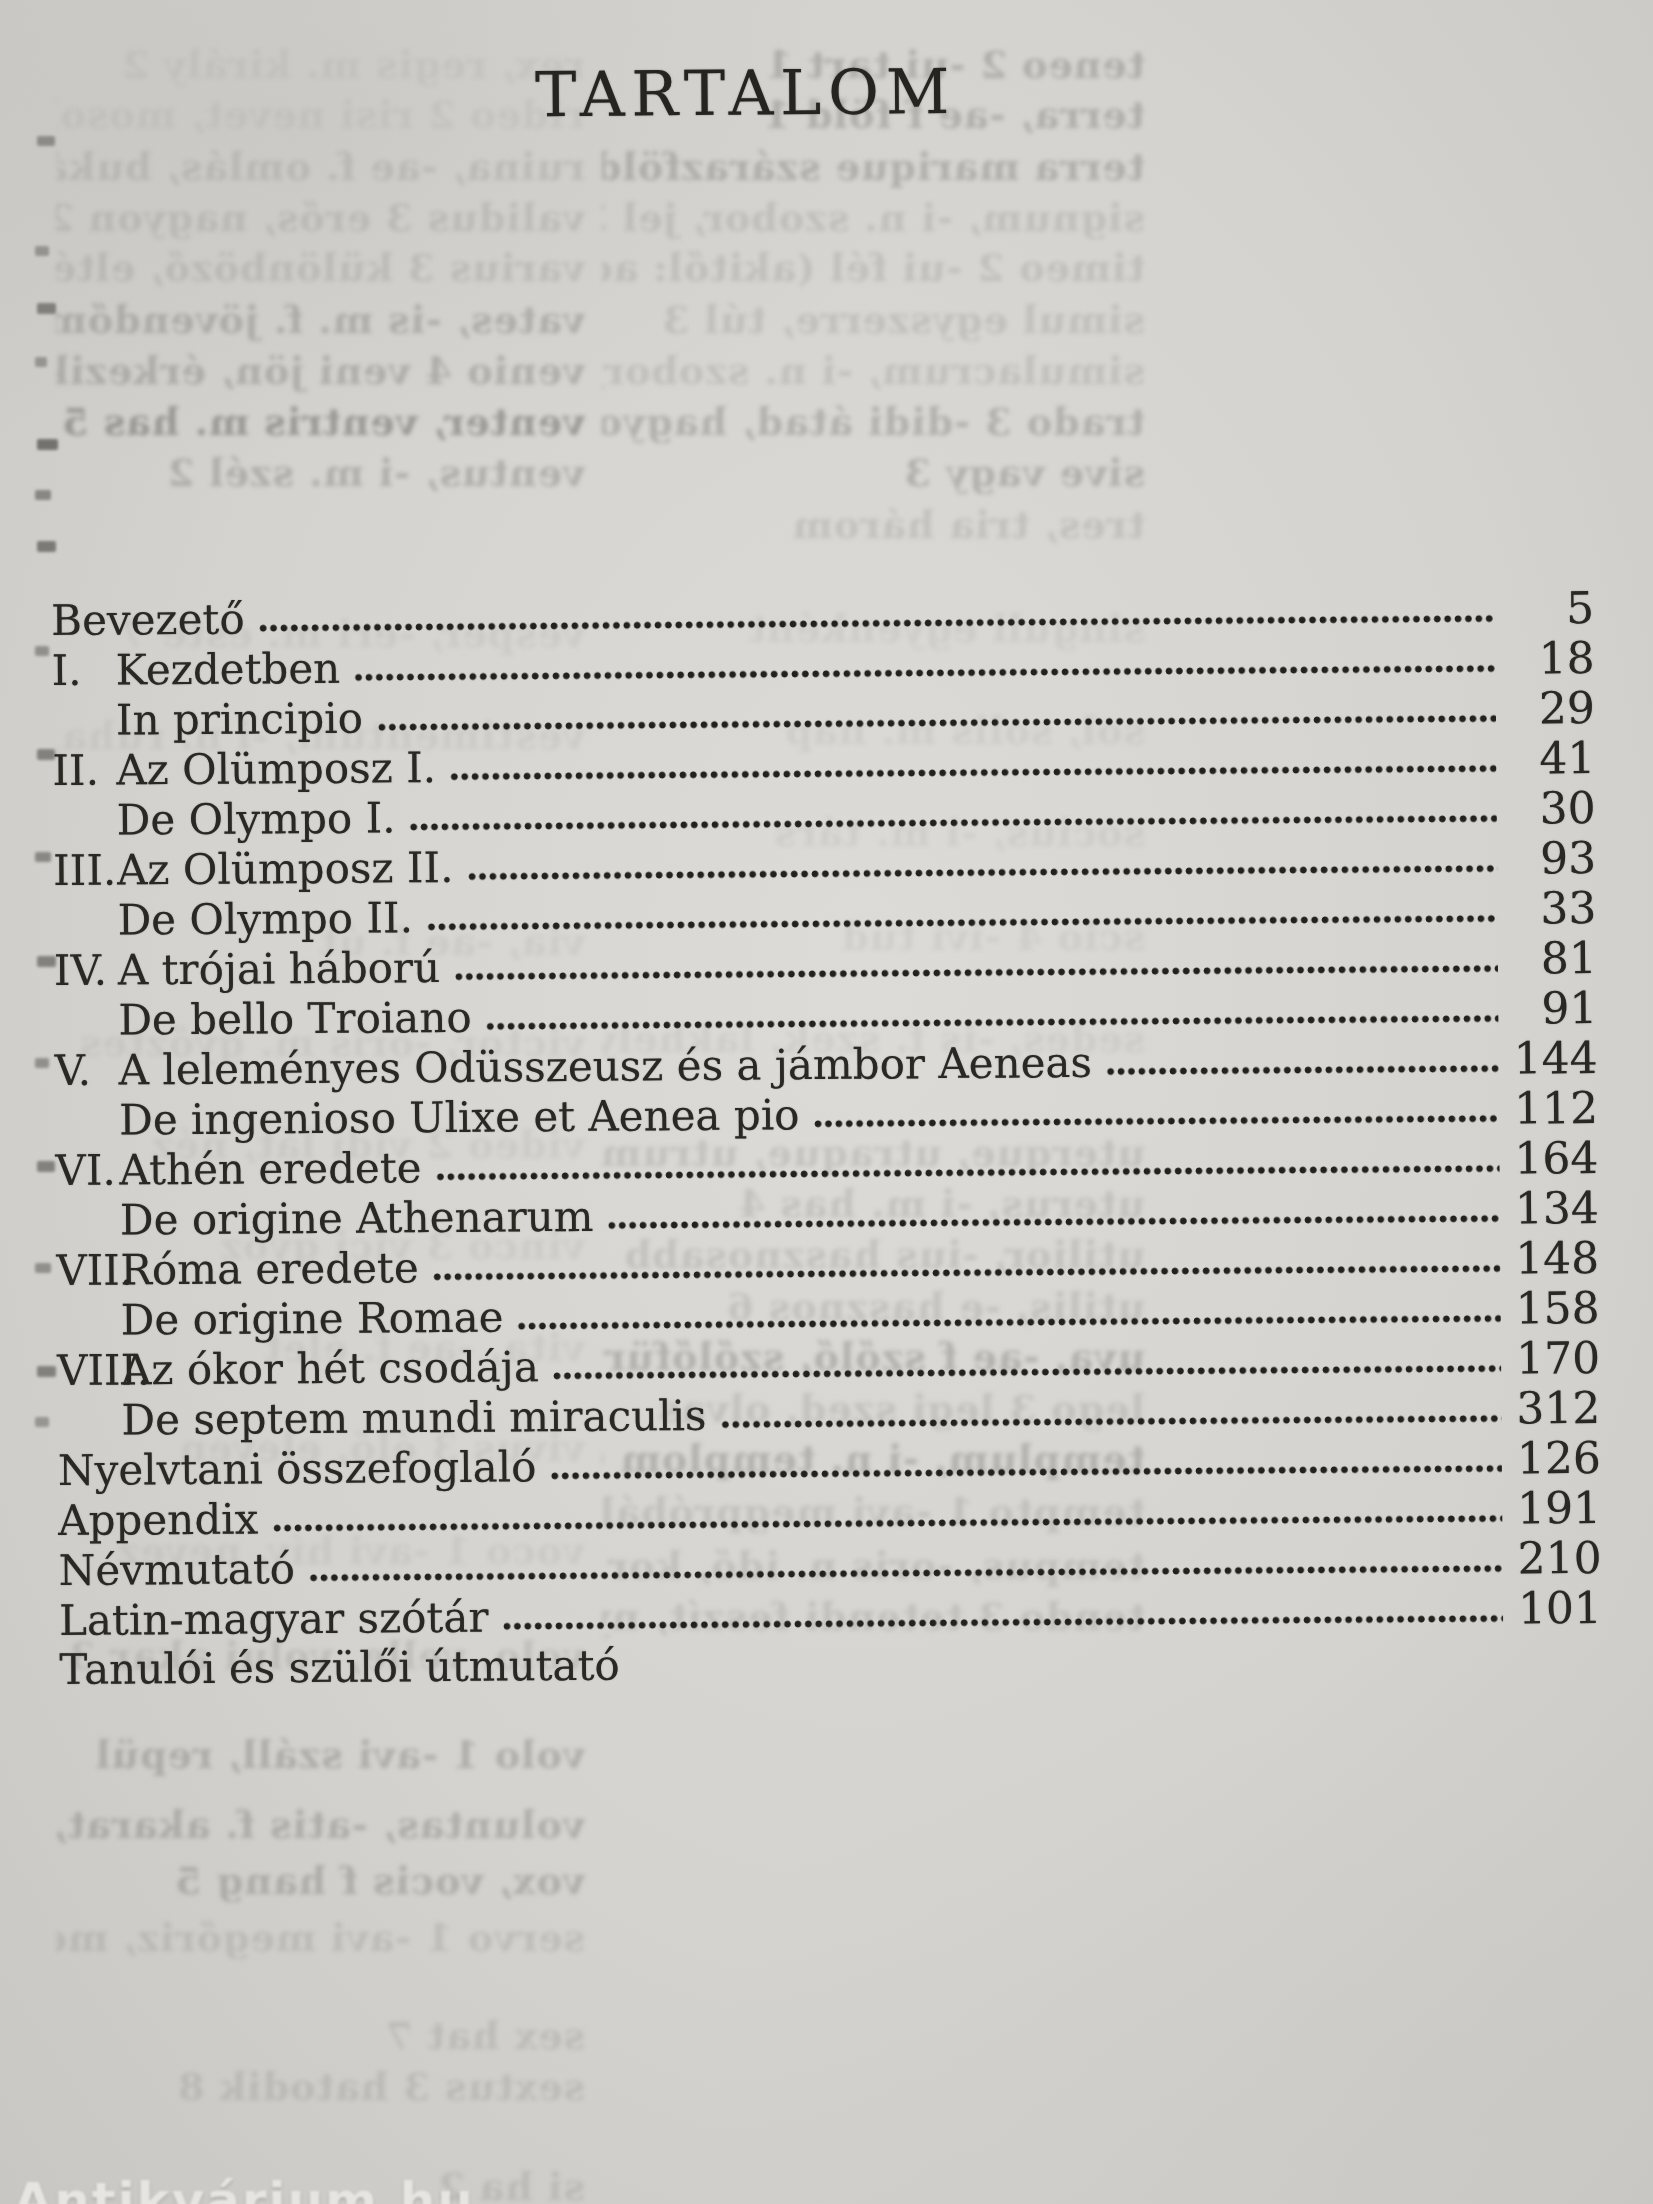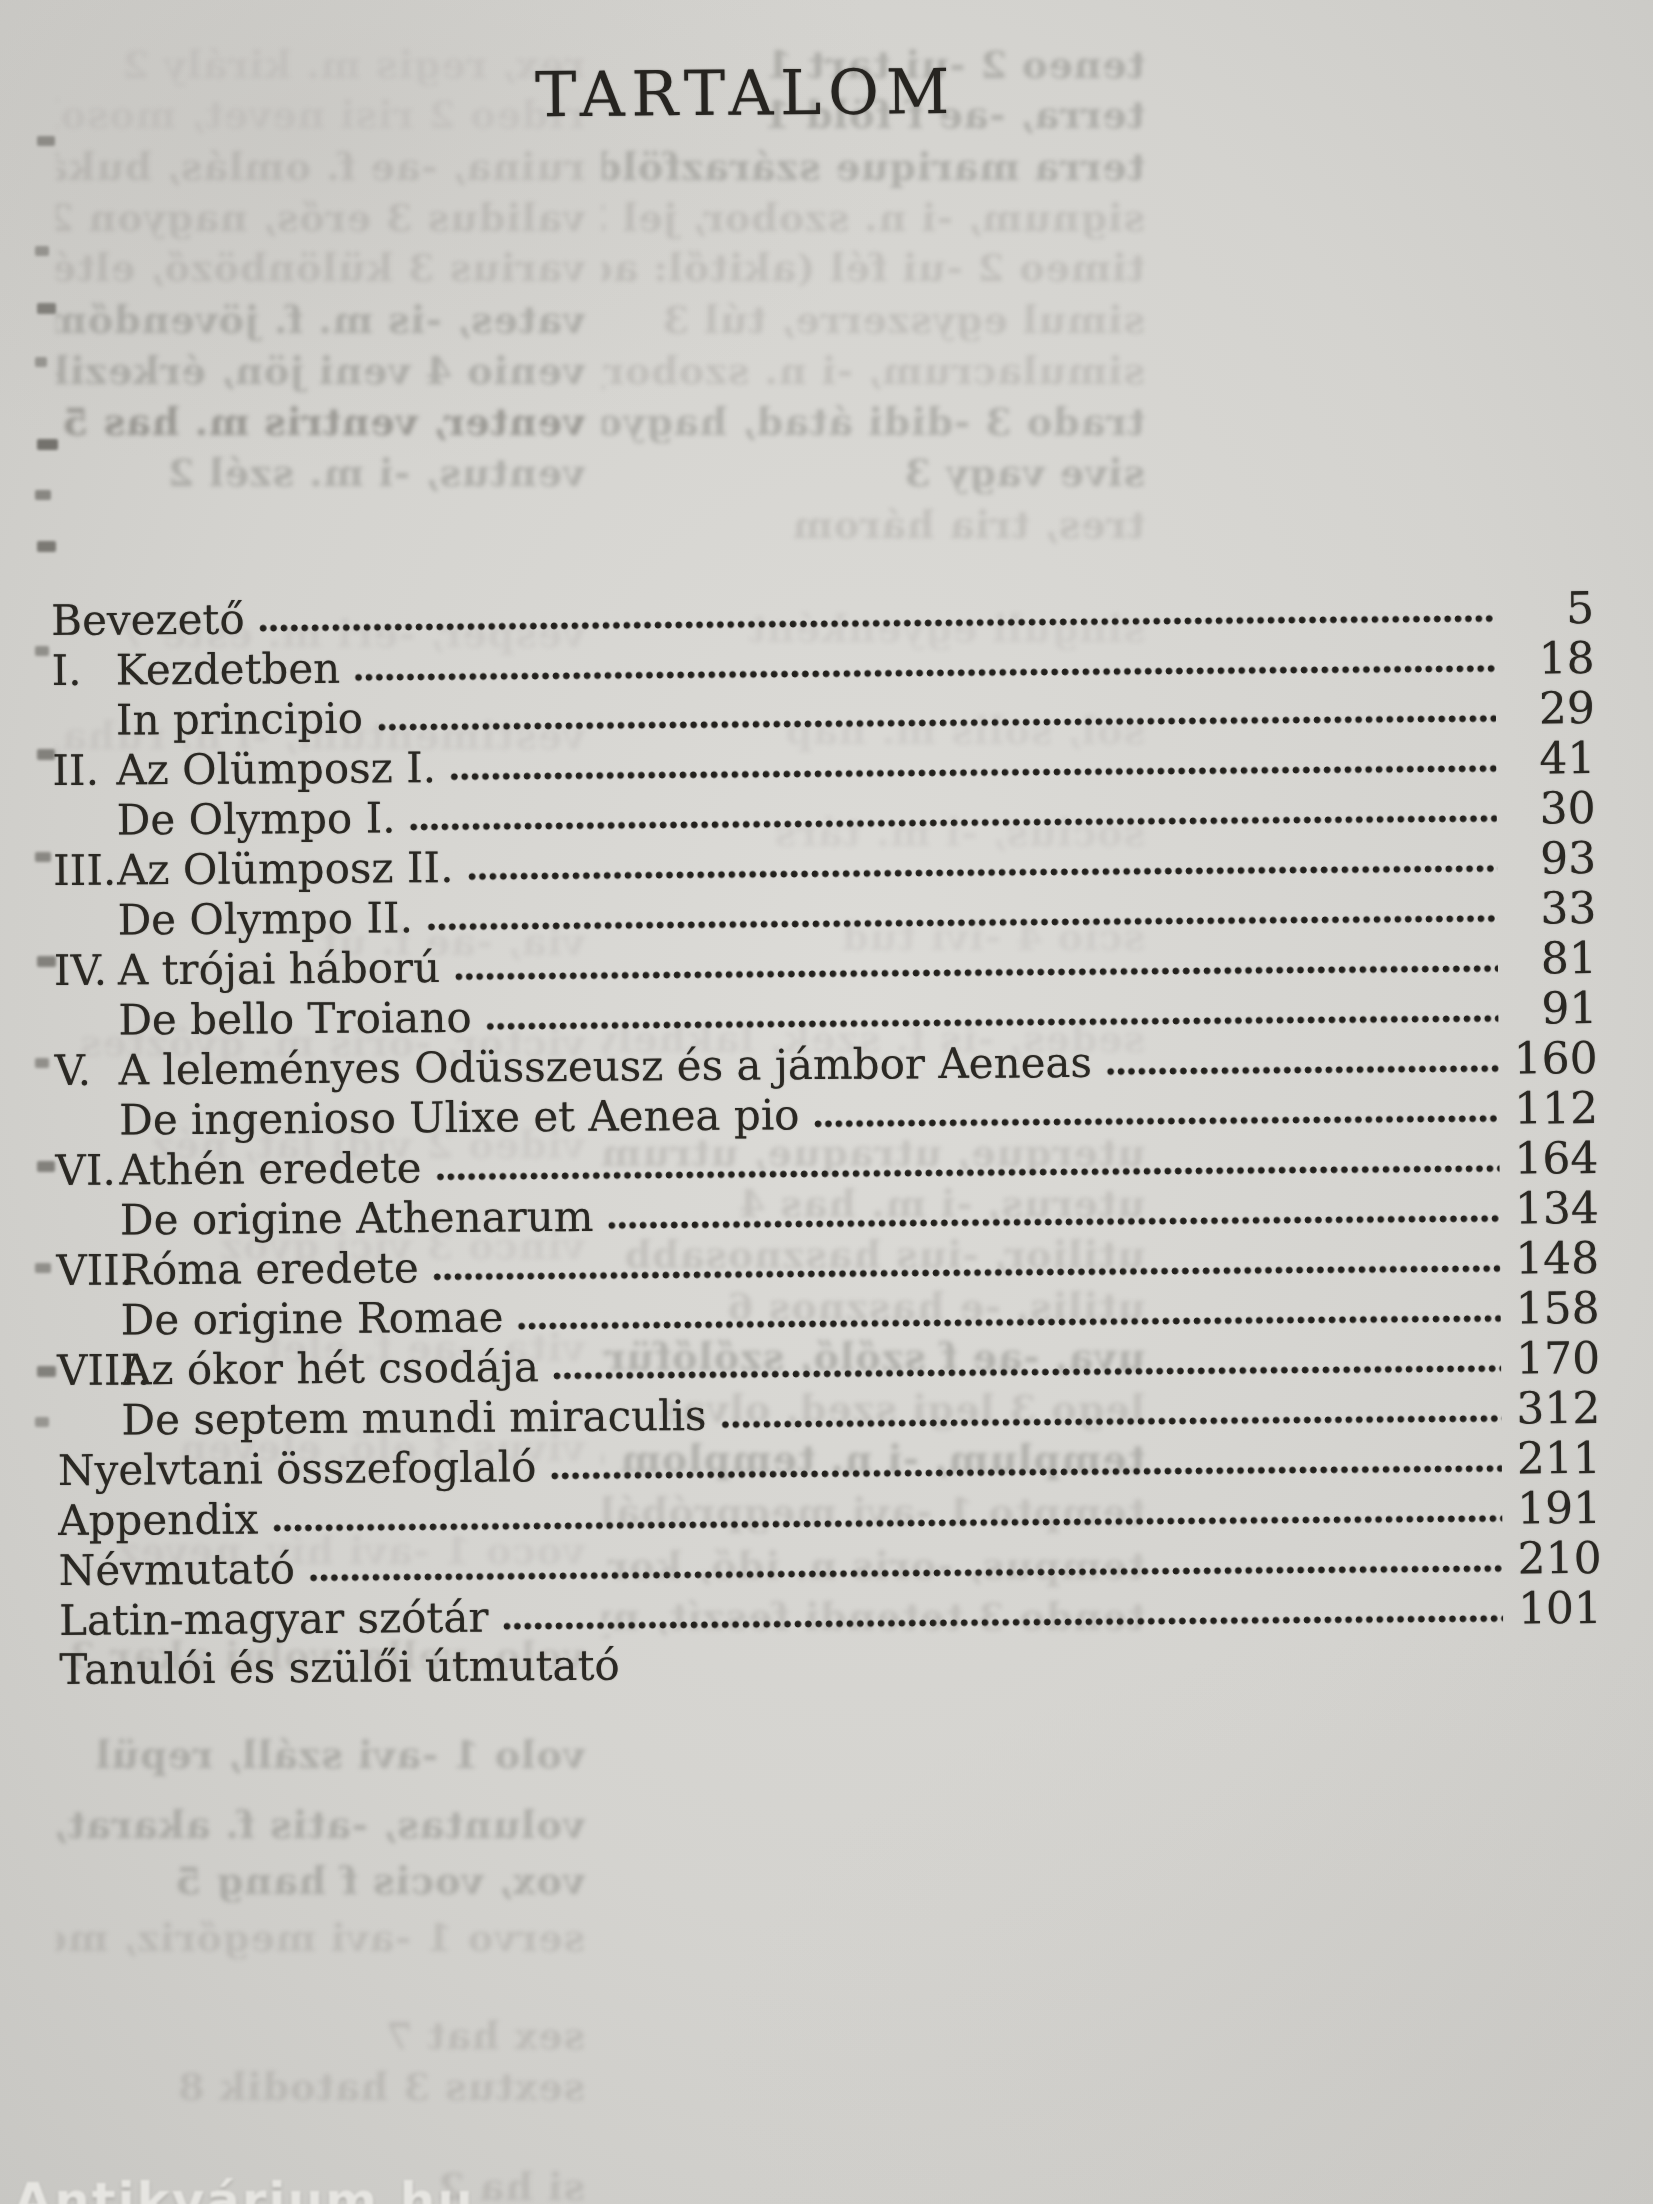--- a/index.html
+++ b/index.html
@@ -191,21 +191,21 @@
       <div class="row">
         <span class="num"></span>
           <span class="label">De bello Troiano</span>
           <span class="leader"></span>
           <span class="pagenum">91</span>
       </div>
       <div class="row">
         <span class="num">V.</span>
           <span class="label">A leleményes Odüsszeusz és a jámbor Aeneas</span>
           <span class="leader"></span>
-          <span class="pagenum">160</span>
+          <span class="pagenum">144</span>
       </div>
       <div class="row">
         <span class="num"></span>
           <span class="label">De ingenioso Ulixe et Aenea pio</span>
           <span class="leader"></span>
           <span class="pagenum">112</span>
       </div>
       <div class="row">
         <span class="num">VI.</span>
           <span class="label">Athén eredete</span>
@@ -238,21 +238,21 @@
       </div>
       <div class="row">
         <span class="num"></span>
           <span class="label">De septem mundi miraculis</span>
           <span class="leader"></span>
           <span class="pagenum">312</span>
       </div>
       <div class="row flush">
         <span class="label">Nyelvtani összefoglaló</span>
           <span class="leader"></span>
-          <span class="pagenum">211</span>
+          <span class="pagenum">126</span>
       </div>
       <div class="row flush">
         <span class="label">Appendix</span>
           <span class="leader"></span>
           <span class="pagenum">191</span>
       </div>
       <div class="row flush">
         <span class="label">Névmutató</span>
           <span class="leader"></span>
           <span class="pagenum">210</span>

